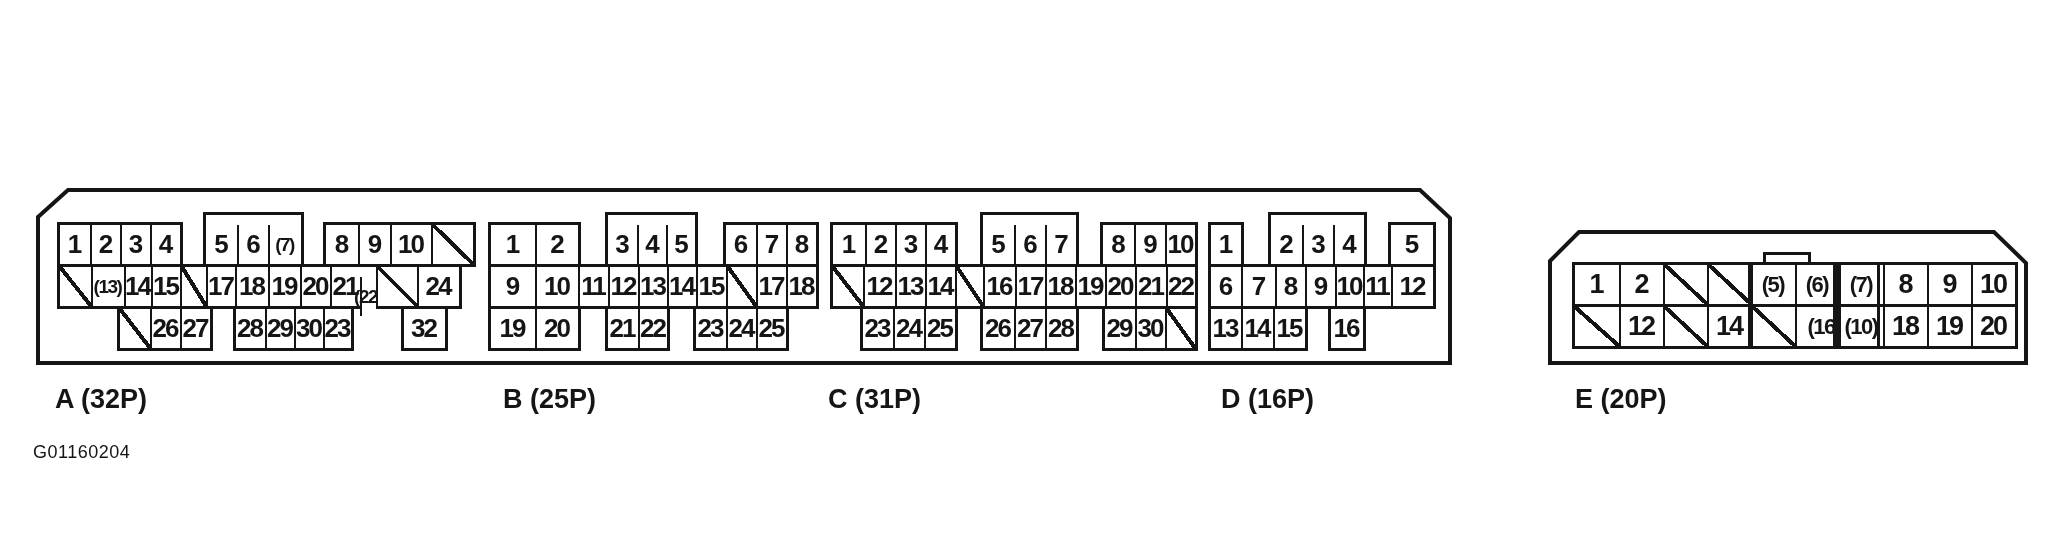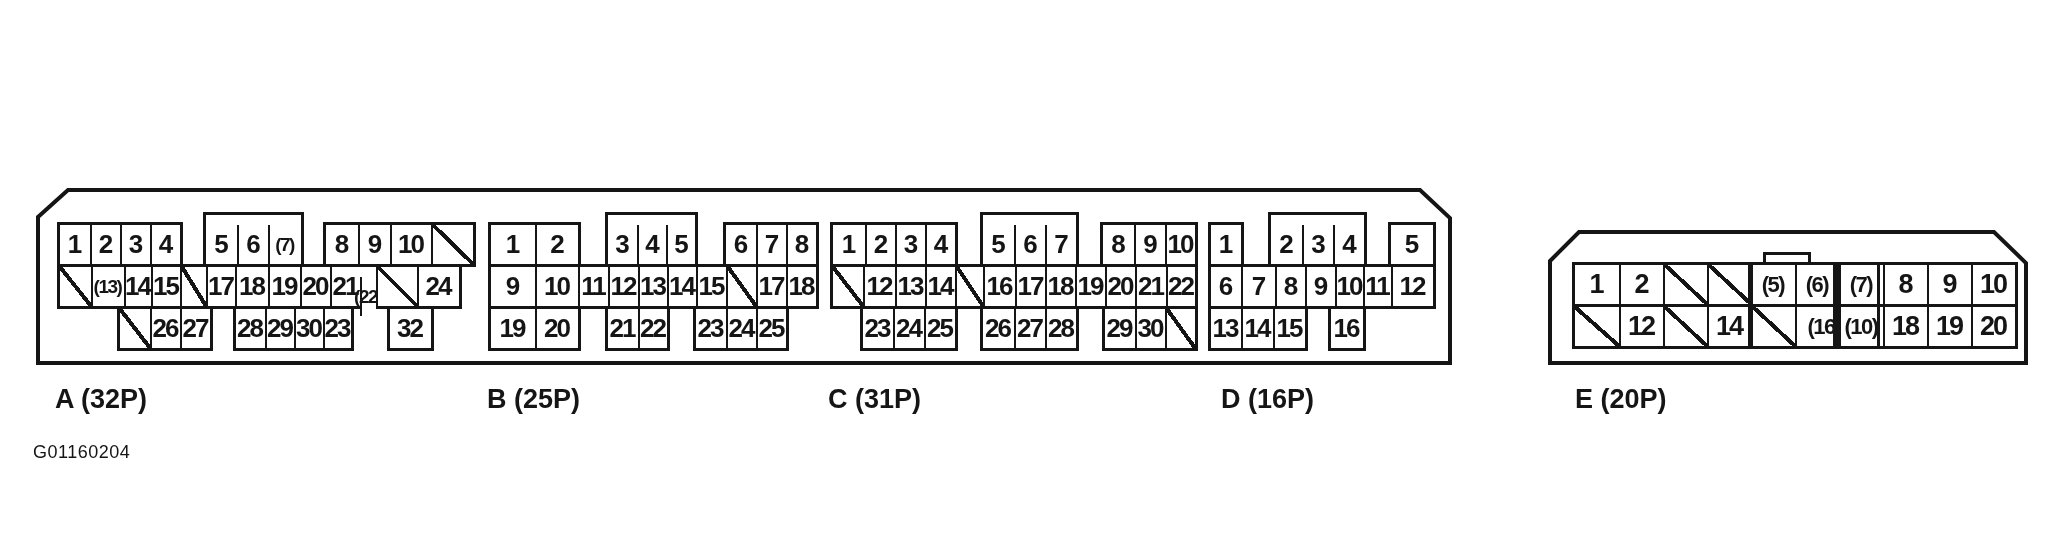--- a/index.html
+++ b/index.html
@@ -90,21 +90,21 @@
             <div class="cell slash" style="width: 30px;"></div>
             <div class="cell" style="width: 30px;">26</div>
             <div class="cell" style="width: 30px;">27</div>
           </div>
           <div class="seg" style="left: 176px;">
             <div class="cell" style="width: 29px;">28</div>
             <div class="cell" style="width: 29px;">29</div>
             <div class="cell" style="width: 29px;">30</div>
             <div class="cell" style="width: 28px;">23</div>
           </div>
-          <div class="seg" style="left: 330px;">
+          <div class="seg" style="left: 344px;">
             <div class="cell" style="width: 41px;">32</div>
           </div>
         </div>
       </div>
       <div class="connector conn-B" style="left: 488px; top: 222px;">
         <div class="crow" style="top: 0px;">
           <div class="seg" style="left: 0px;">
             <div class="cell" style="width: 44px;">1</div>
             <div class="cell" style="width: 43px;">2</div>
           </div>
@@ -270,20 +270,20 @@
             <div class="cell" style="width: 44px;">19</div>
             <div class="cell" style="width: 44px;">20</div>
           </div>
         </div>
         <div class="overlay" style="left: 176px; width: 88px;"></div>
         <div class="overlay" style="left: 264px; width: 44px;"></div>
       </div>
     </div>
 
   <div class="conn-label" style="left:55px">A (32P)</div>
-  <div class="conn-label" style="left:487px">B (25P)</div>
+  <div class="conn-label" style="left:503px">B (25P)</div>
   <div class="conn-label" style="left:828px">C (31P)</div>
   <div class="conn-label" style="left:1221px">D (16P)</div>
   <div class="conn-label" style="left:1575px">E (20P)</div>
 
   <div class="gcode">G01160204</div>
 
 </div>
 
 </body></html>

